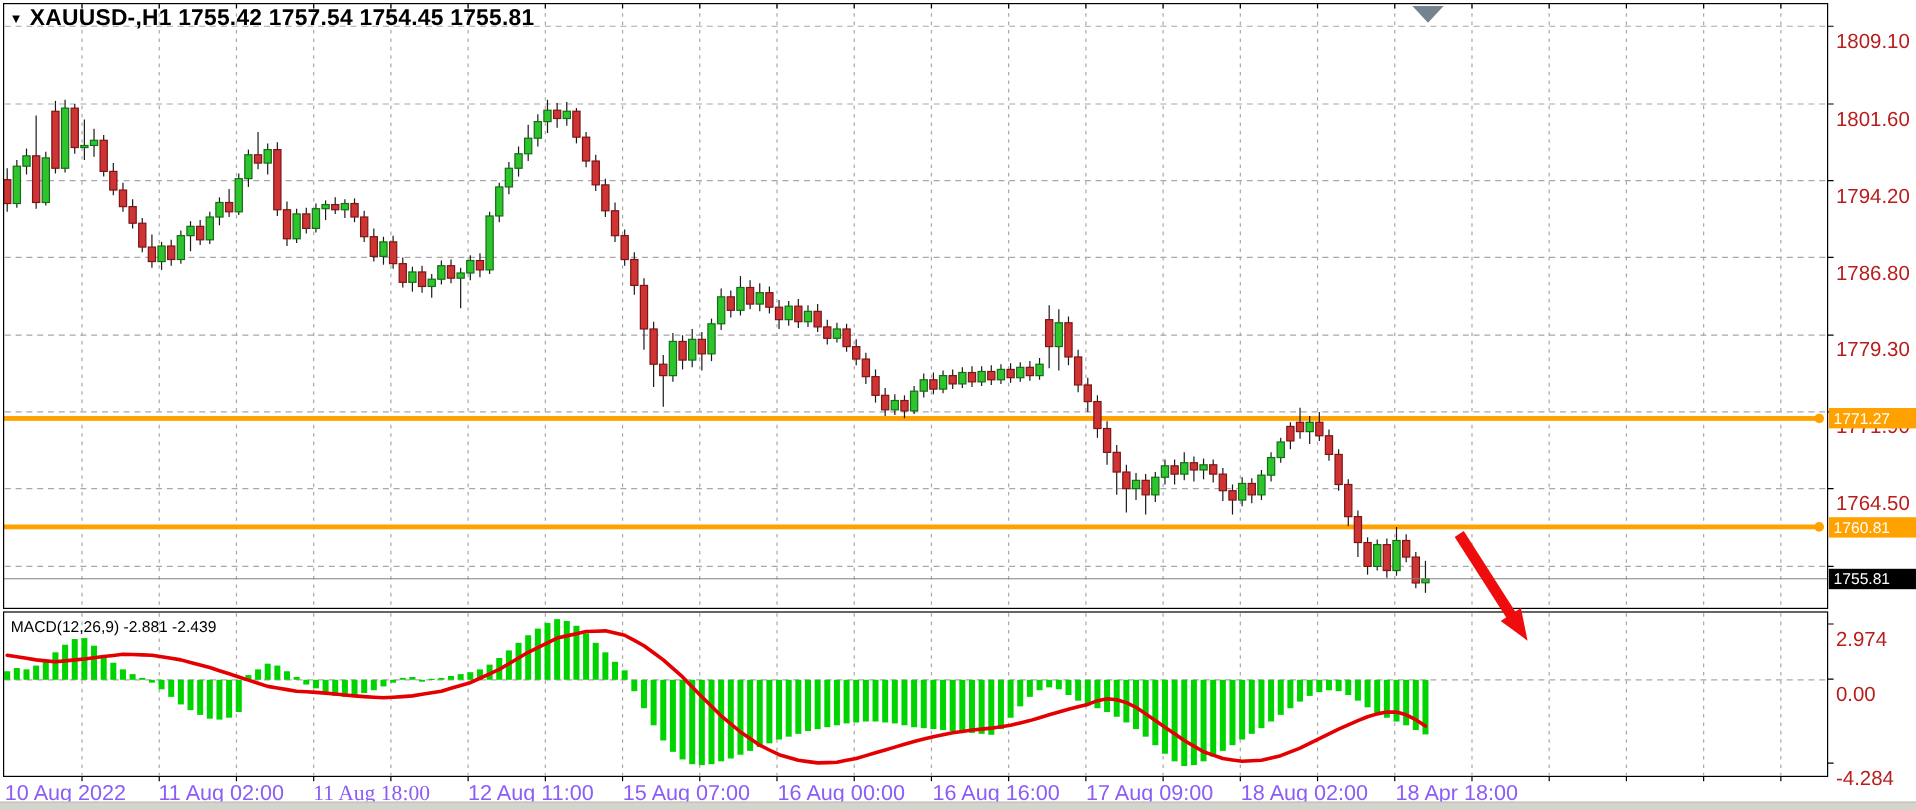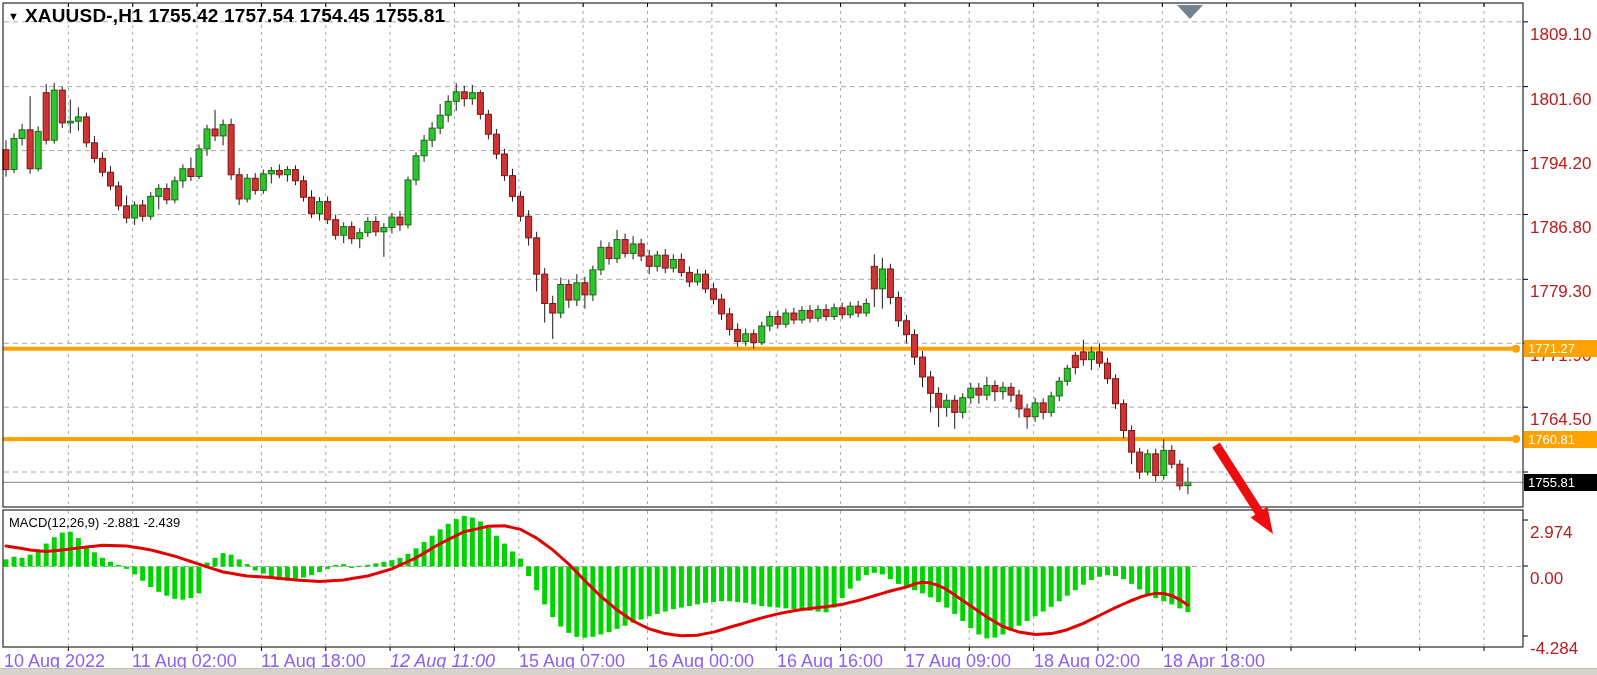--- a/index.html
+++ b/index.html
@@ -612,22 +612,22 @@
       <span class="badge" style="top: 473.782px; background: rgb(0, 0, 0);">1755.81</span>
     </div>
   <div id="macd-axis">
       <span class="axis-label" style="left: 1530px; top: 512px;">2.974</span>
       <span class="axis-label" style="left: 1530px; top: 558px;">0.00</span>
       <span class="axis-label" style="left: 1530px; top: 628px;">-4.284</span>
     </div>
   <div id="time-axis">
       <span class="time-label" style="left: 4px;">10 Aug 2022</span>
       <span class="time-label" style="left: 132px;">11 Aug 02:00</span>
-      <span class="time-label" style="left: 261px;">11 Aug 18:00</span>
-      <span class="time-label" style="left: 390px; font-style: italic;">12 Aug 11:00</span>
+      <span class="time-label" style="left: 261px; font-family: Liberation Serif, serif;">11 Aug 18:00</span>
+      <span class="time-label" style="left: 390px;">12 Aug 11:00</span>
       <span class="time-label" style="left: 519px;">15 Aug 07:00</span>
       <span class="time-label" style="left: 648px;">16 Aug 00:00</span>
       <span class="time-label" style="left: 777px;">16 Aug 16:00</span>
       <span class="time-label" style="left: 905px;">17 Aug 09:00</span>
       <span class="time-label" style="left: 1034px;">18 Aug 02:00</span>
       <span class="time-label" style="left: 1163px;">18 Apr 18:00</span>
     </div>
 
   <div class="bottom-strip"></div>
 </div>

